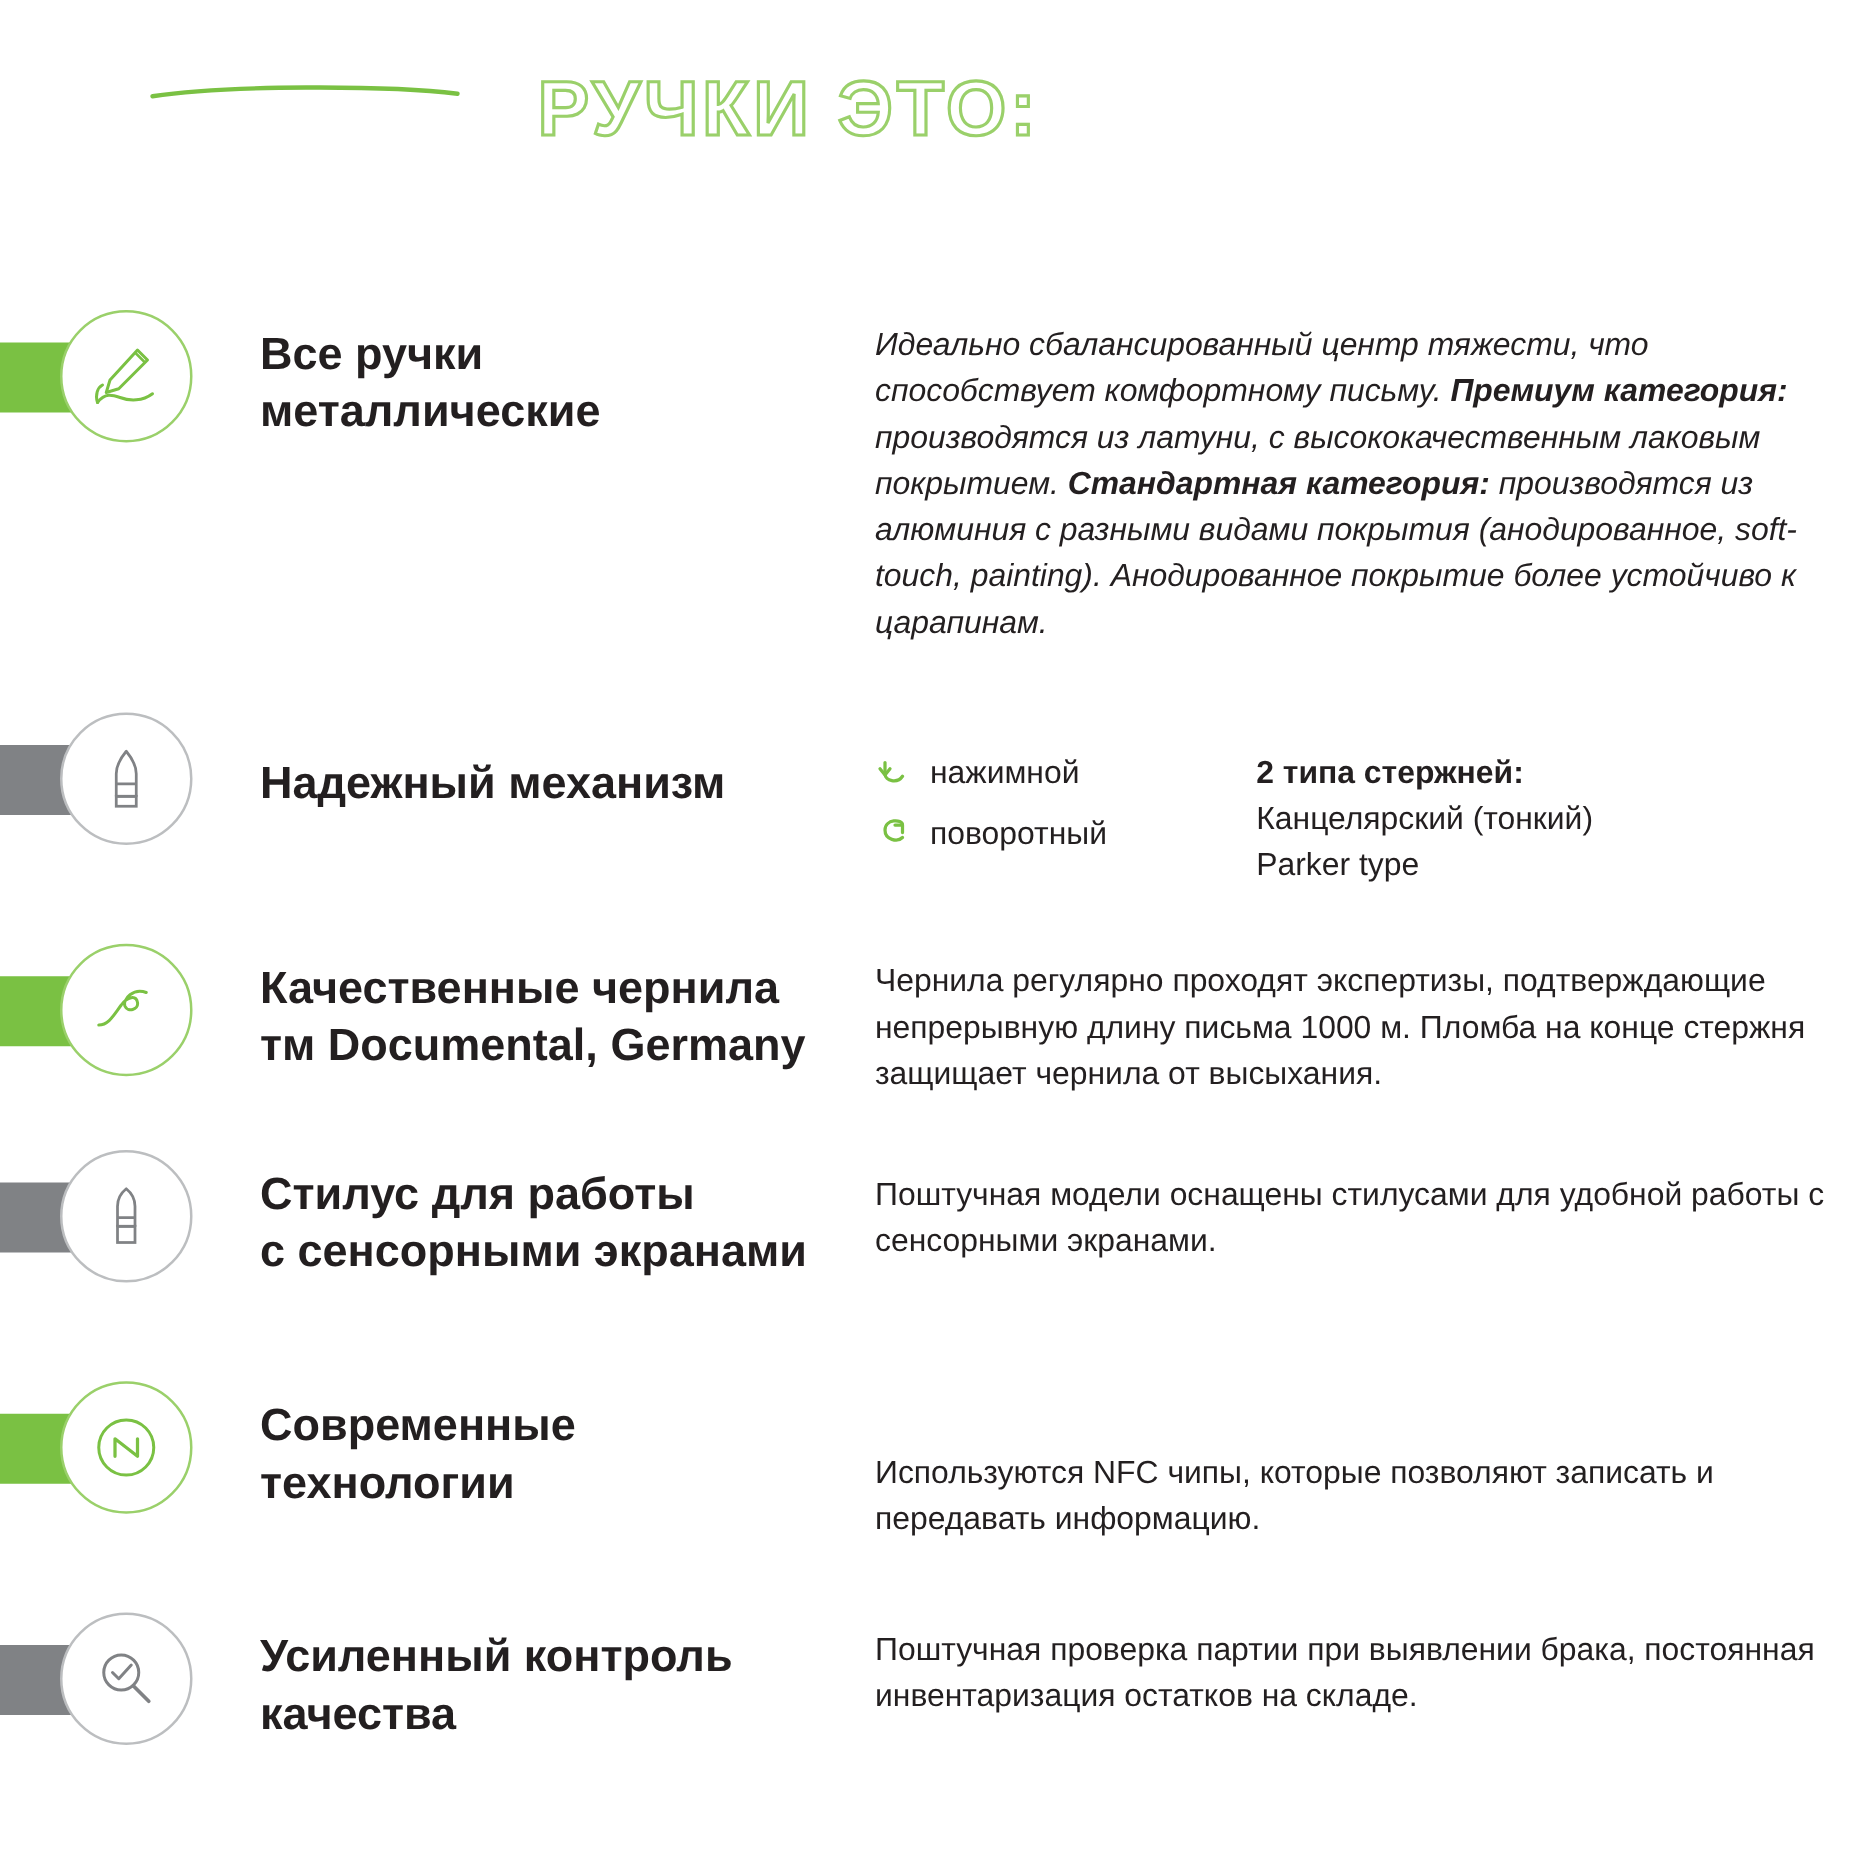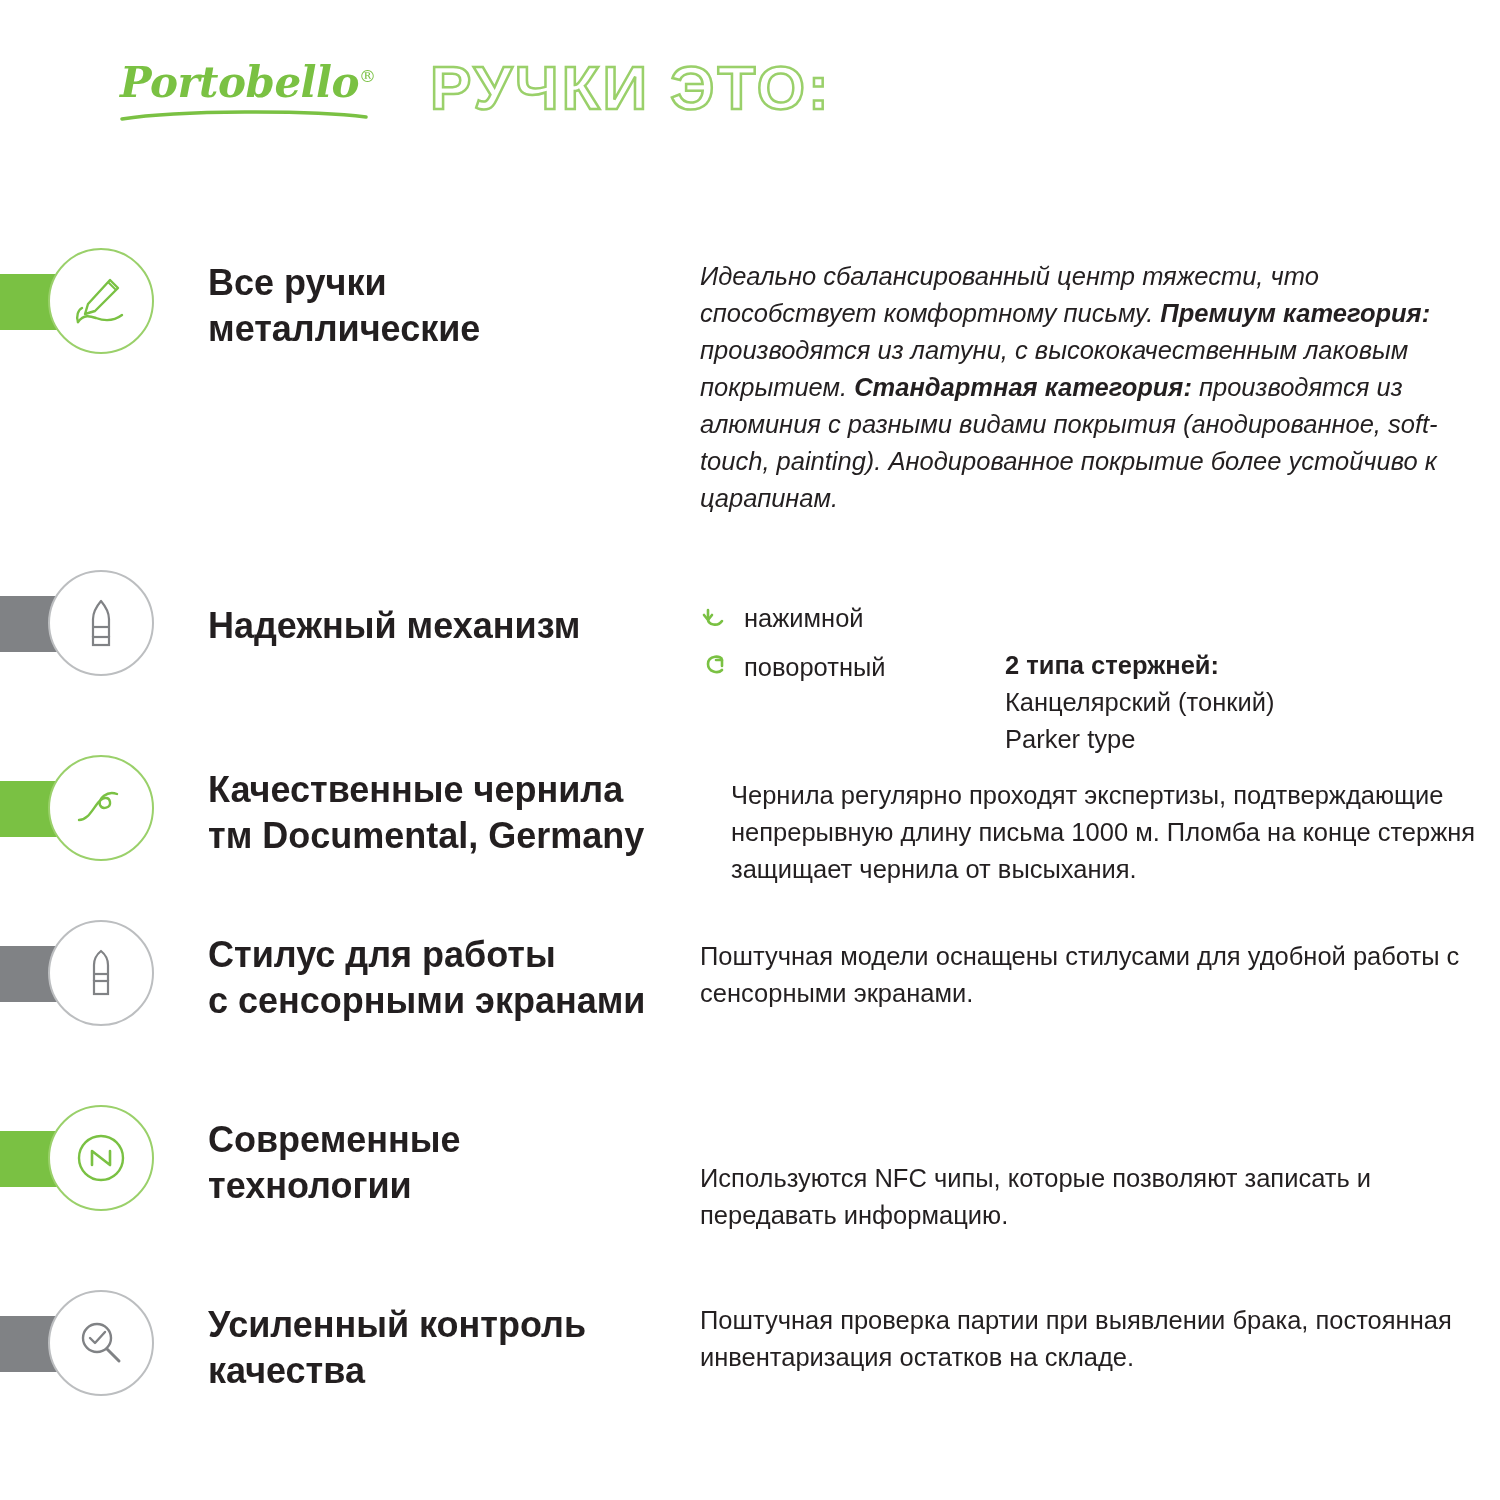--- a/index.html
+++ b/index.html
@@ -128,30 +128,29 @@
     align-items: center;
     gap: 14px;
     margin-bottom: 12px;
   }
   .mech-refills {
     position: absolute;
     left: 1005px;
     font-size: 25.5px;
     line-height: 1.45;
   }
-  .mech-refills .rt { font-weight: bold; margin-top: 47px; }
+  .mech-refills .rt { font-weight: bold; }
 
   svg { display: block; }
 </style>
 </head>
 <body>
 
 <div class="header">
   <div class="logo">
-    <div class="logo-text"><span>Portobello</span><span class="logo-reg">®</span></div>
     <svg class="logo-swoosh" viewBox="0 0 250 14">
       <path d="M2 11 C 60 2, 190 2, 246 9" fill="none" stroke="#7ac143" stroke-width="3.5" stroke-linecap="round"></path>
     </svg>
   </div>
   <div class="header-title">РУЧКИ ЭТО:</div>
 </div>
 
 <div class="row" style="top:248px;">
   <div class="bar green" style="top:26px;"></div>
   <div class="circle green" style="top:0;">
@@ -216,21 +215,21 @@
   <div class="bar green" style="top:26px;"></div>
   <div class="circle green" style="top:0;">
     <span>
       <svg width="64" height="64" viewBox="0 0 64 64">
         <path d="M10 44 C 18 44, 22 36, 28 28 C 33 21, 40 20, 41 26 C 42 32, 33 34, 31 29 C 29 23, 38 14, 48 18" fill="none" stroke="#7ac143" stroke-width="2.4" stroke-linecap="round"></path>
       </svg>
     </span>
   </div>
   <div class="row-title" style="top:12px;">Качественные чернила
 тм Documental, Germany</div>
-  <div class="row-body" style="top:22px;margin-left:31px;">Чернила регулярно проходят экспертизы, подтверждающие непрерывную длину письма 1000 м. Пломба на конце стержня защищает чернила от высыхания.</div>
+  <div class="row-body" style="top:12px;">Чернила регулярно проходят экспертизы, подтверждающие непрерывную длину письма 1000 м. Пломба на конце стержня защищает чернила от высыхания.</div>
 </div>
 
 <div class="row" style="top:920px;">
   <div class="bar grey" style="top:26px;"></div>
   <div class="circle grey" style="top:0;">
     <span>
       <svg width="60" height="60" viewBox="0 0 60 60">
         <path d="M30 8 C 25 12, 23 17, 23 22 L23 38 L37 38 L37 22 C 37 17, 35 12, 30 8 Z" fill="none" stroke="#808285" stroke-width="2.2" stroke-linejoin="round"></path>
         <line x1="23" y1="31" x2="37" y2="31" stroke="#808285" stroke-width="2.2"></line>
         <rect x="23" y="38" width="14" height="13" fill="none" stroke="#808285" stroke-width="2.2"></rect>

